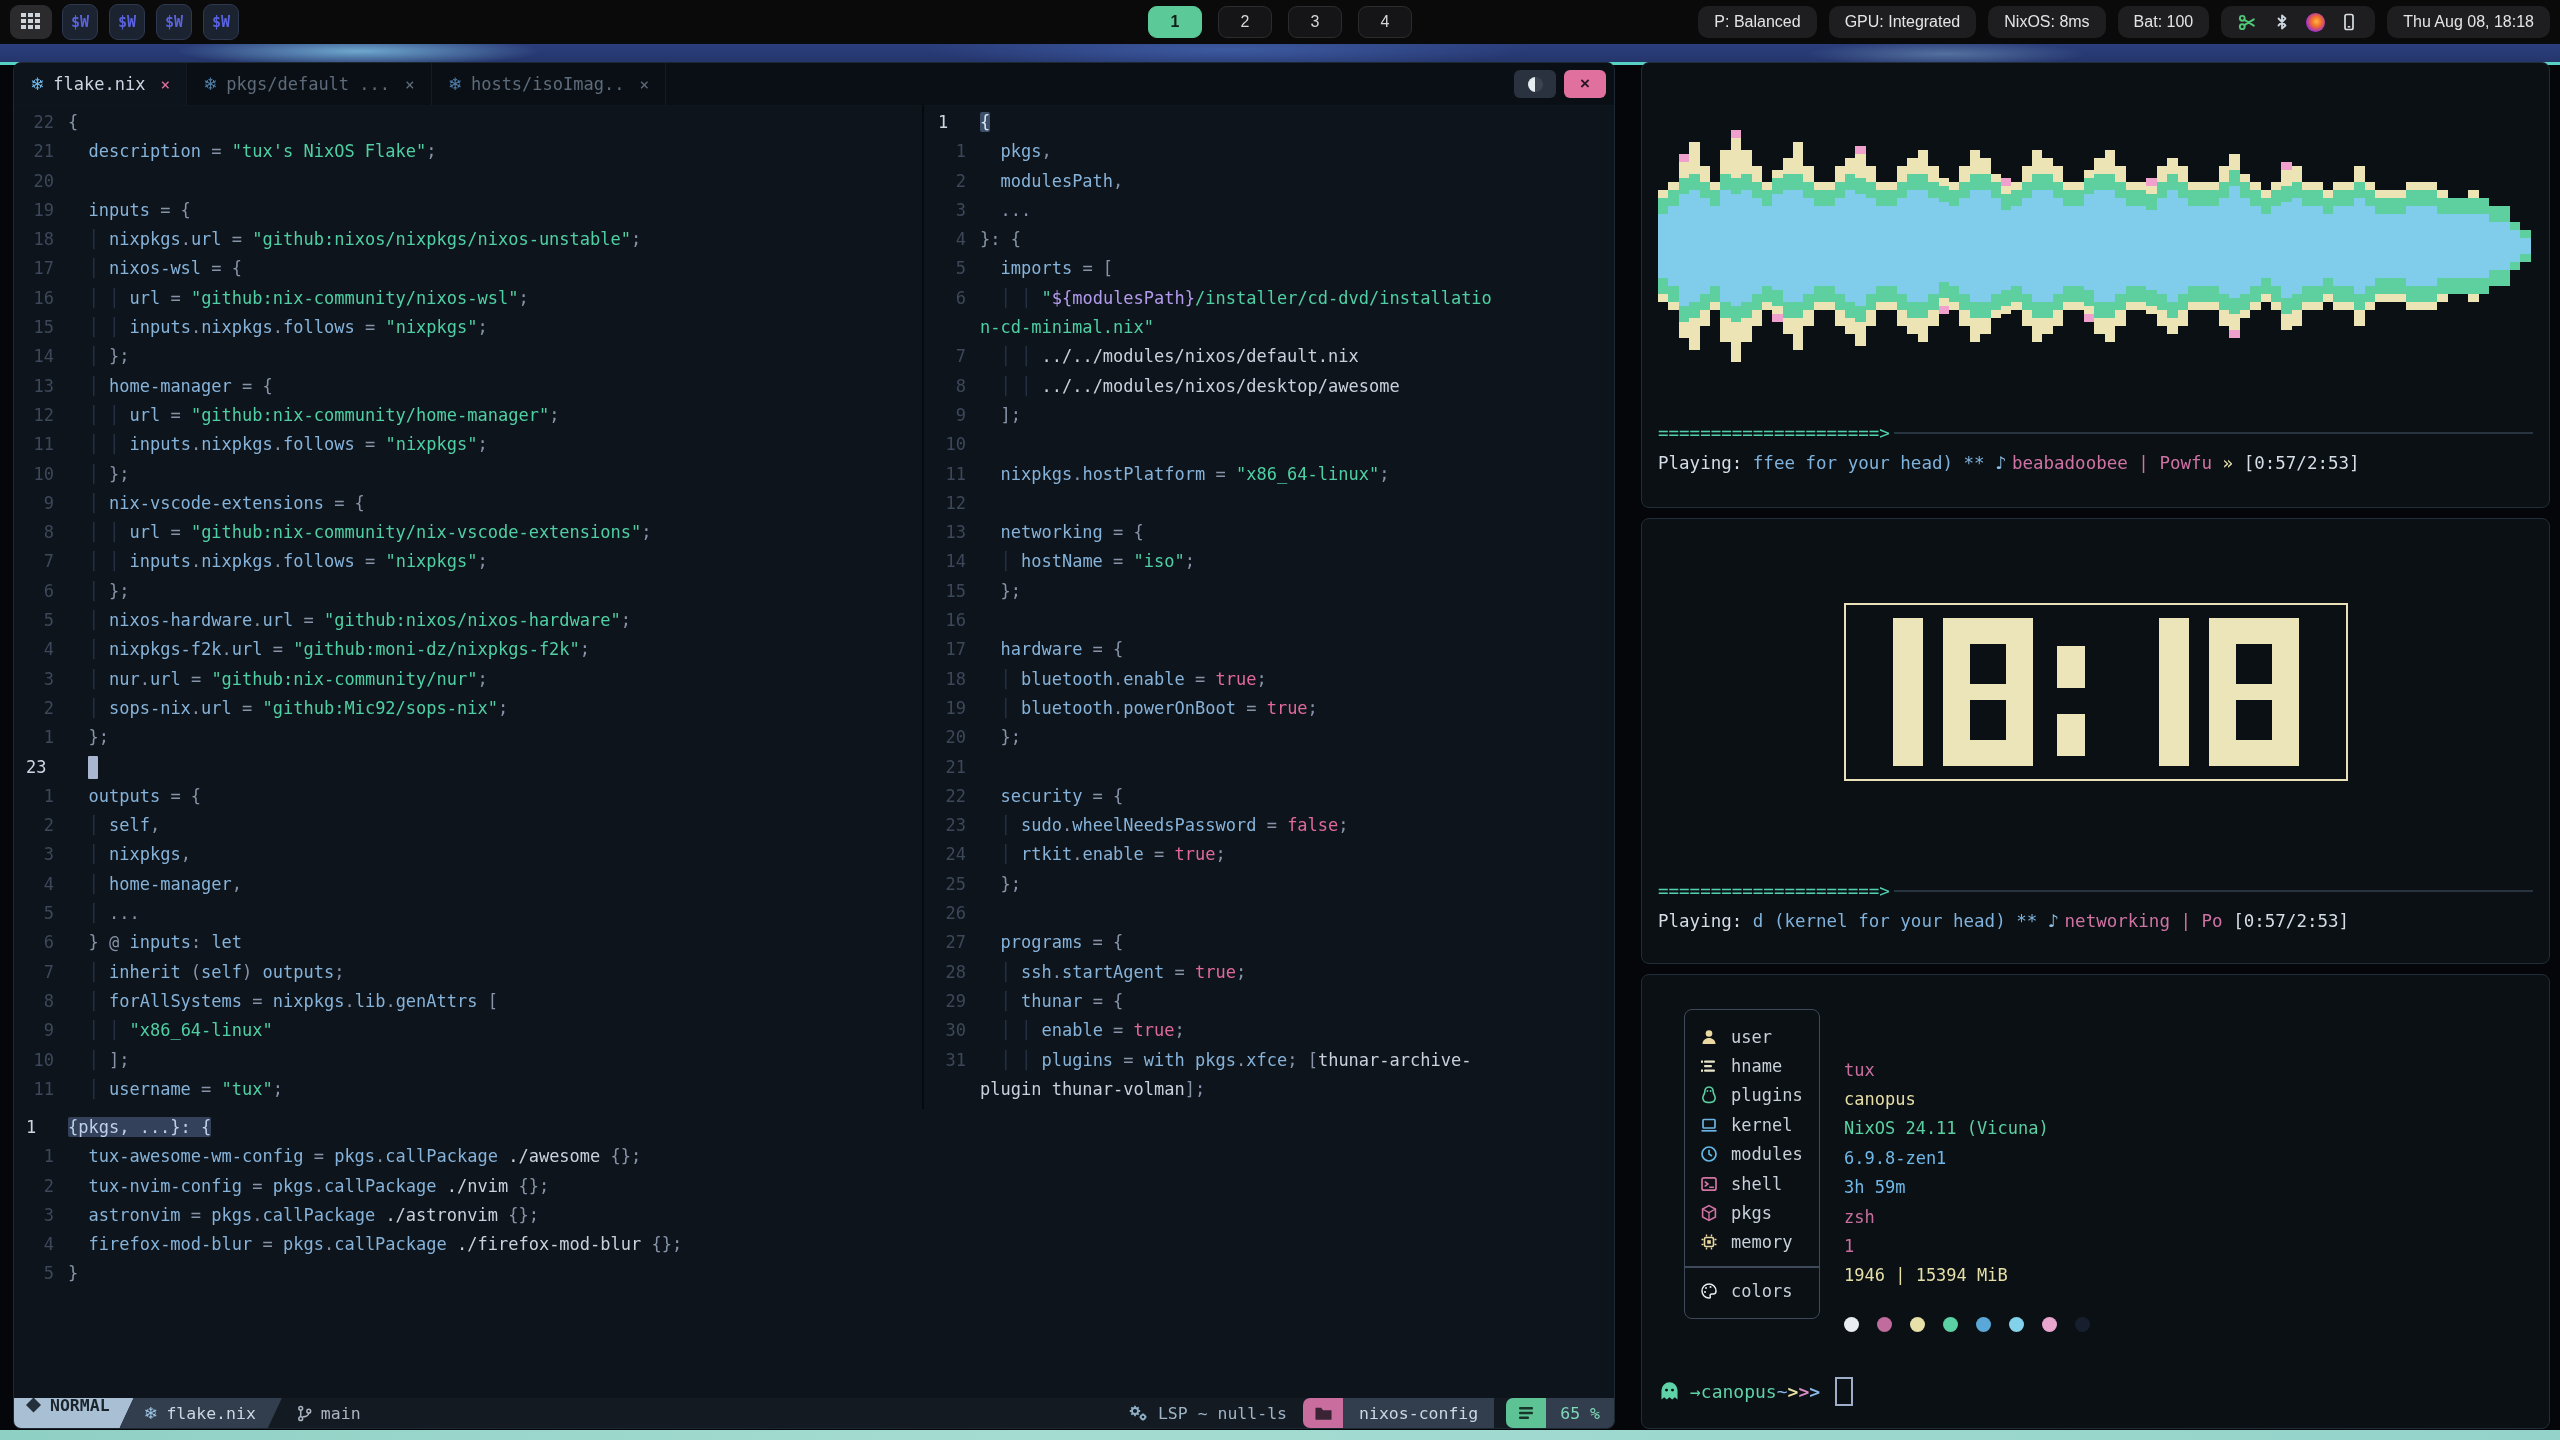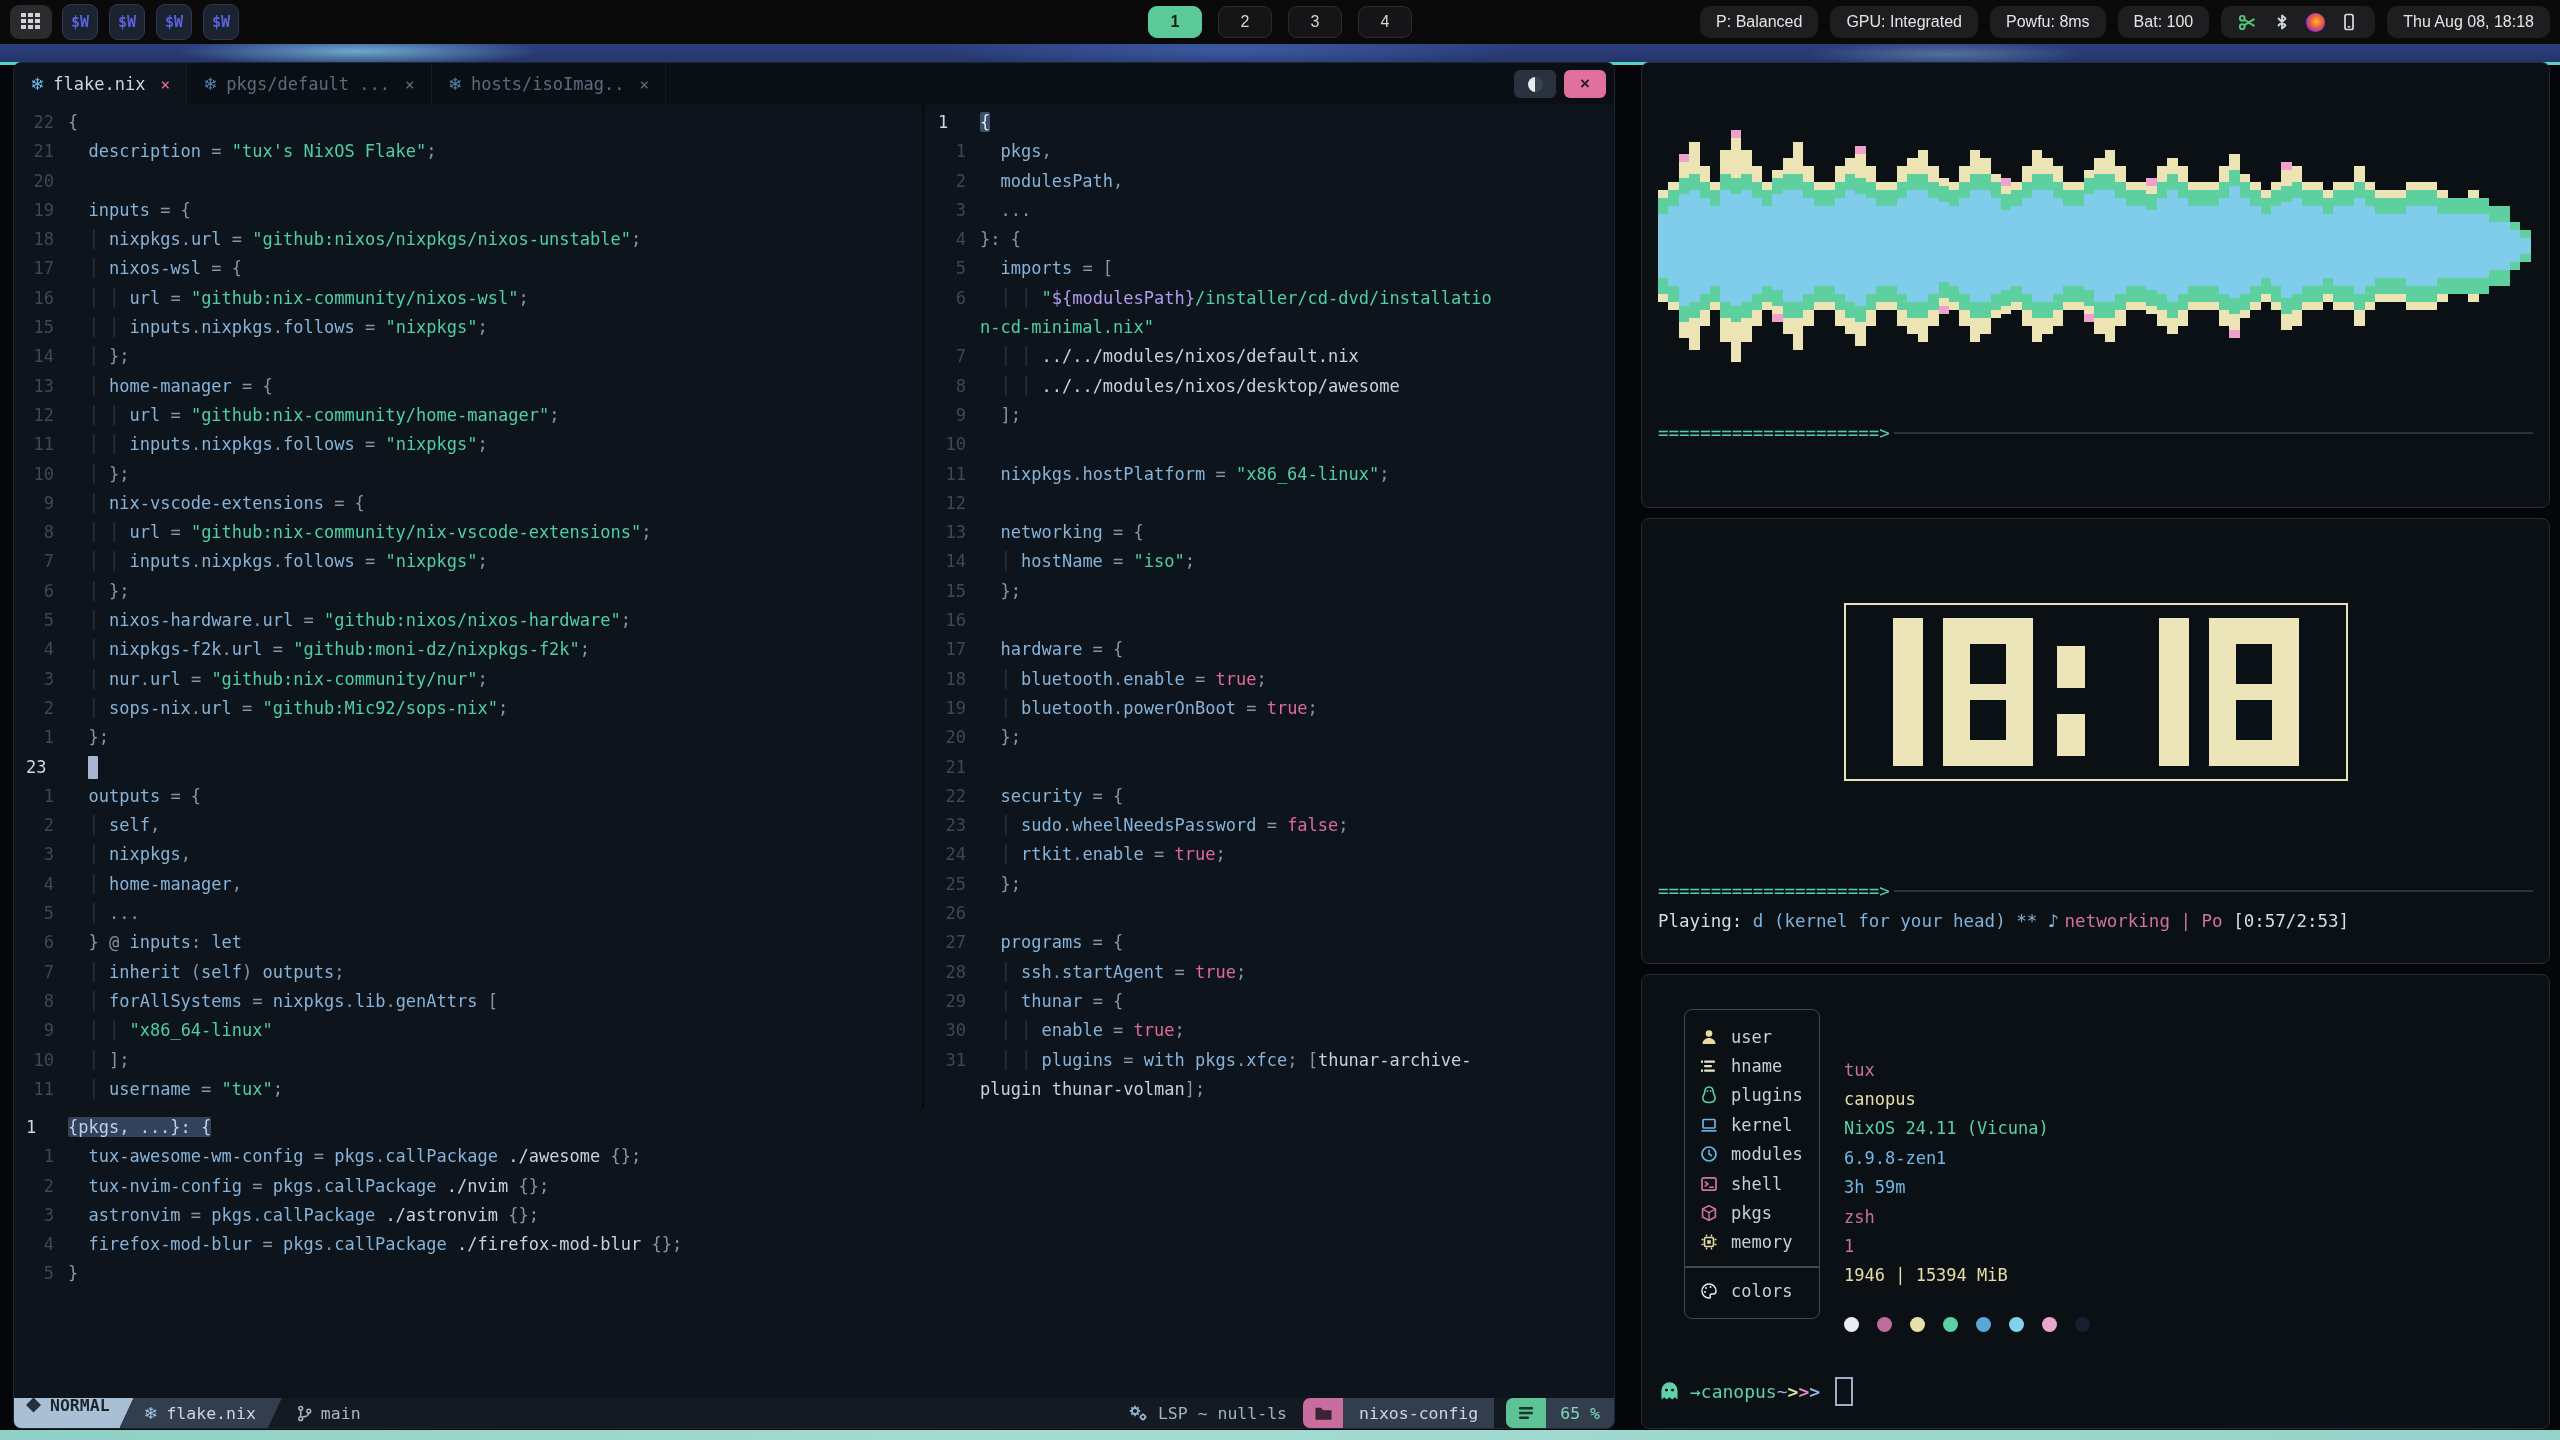--- a/index.html
+++ b/index.html
@@ -141,21 +141,21 @@
     <div class="tags" id="tags">
         <div class="tag active">1</div>
         <div class="tag">2</div>
         <div class="tag">3</div>
         <div class="tag">4</div>
       </div>
     <div class="tb-right">
       <div id="status-pills" style="display:flex;gap:12px;">
           <div class="pill">P: Balanced</div>
           <div class="pill">GPU: Integrated</div>
-          <div class="pill">Powfu: 8ms</div>
+          <div class="pill">NixOS: 8ms</div>
           <div class="pill">Bat: 100</div>
         </div>
       <div class="pill">
         <span class="sysicon">
             <svg width="21" height="21" viewBox="0 0 20 20">
               <g stroke="#4fc878" stroke-width="1.8" fill="none" stroke-linecap="round">
                 <circle cx="5" cy="6" r="2.3"></circle>
                 <circle cx="5" cy="14" r="2.3"></circle>
                 <path d="M7 7.5 L16 13 M7 12.5 L16 7"></path>
               </g>
@@ -854,20 +854,21 @@
         <div class="vbar">
           <div class="vb-green" style="height: 8px;"></div>
           <div class="vb-blue" style="height: 16px;"></div>
           <div class="vb-green" style="height: 8px;"></div>
         </div>
       </div>
     <div class="progressrow">
         <span class="prog">=====================&gt;</span>
         <span class="progline"></span>
       </div>
+    <div class="playing" id="playing-top"><span class="pw">Playing: </span><span class="pb">ffee for your head) </span><span class="pb">** </span><span class="pn">♪ </span><span class="pp">beabadoobee | Powfu </span><span class="pc">»</span><span class="pw"> [0:57/2:53]</span></div>
   </section>
 
   <section class="win win-clock">
     <div class="clockbox" id="clockbox">
         <div class="dg one"></div>
         <div class="dg eight">
           <div class="hole hi"></div>
           <div class="hole lo"></div>
         </div>
         <div class="colon">

